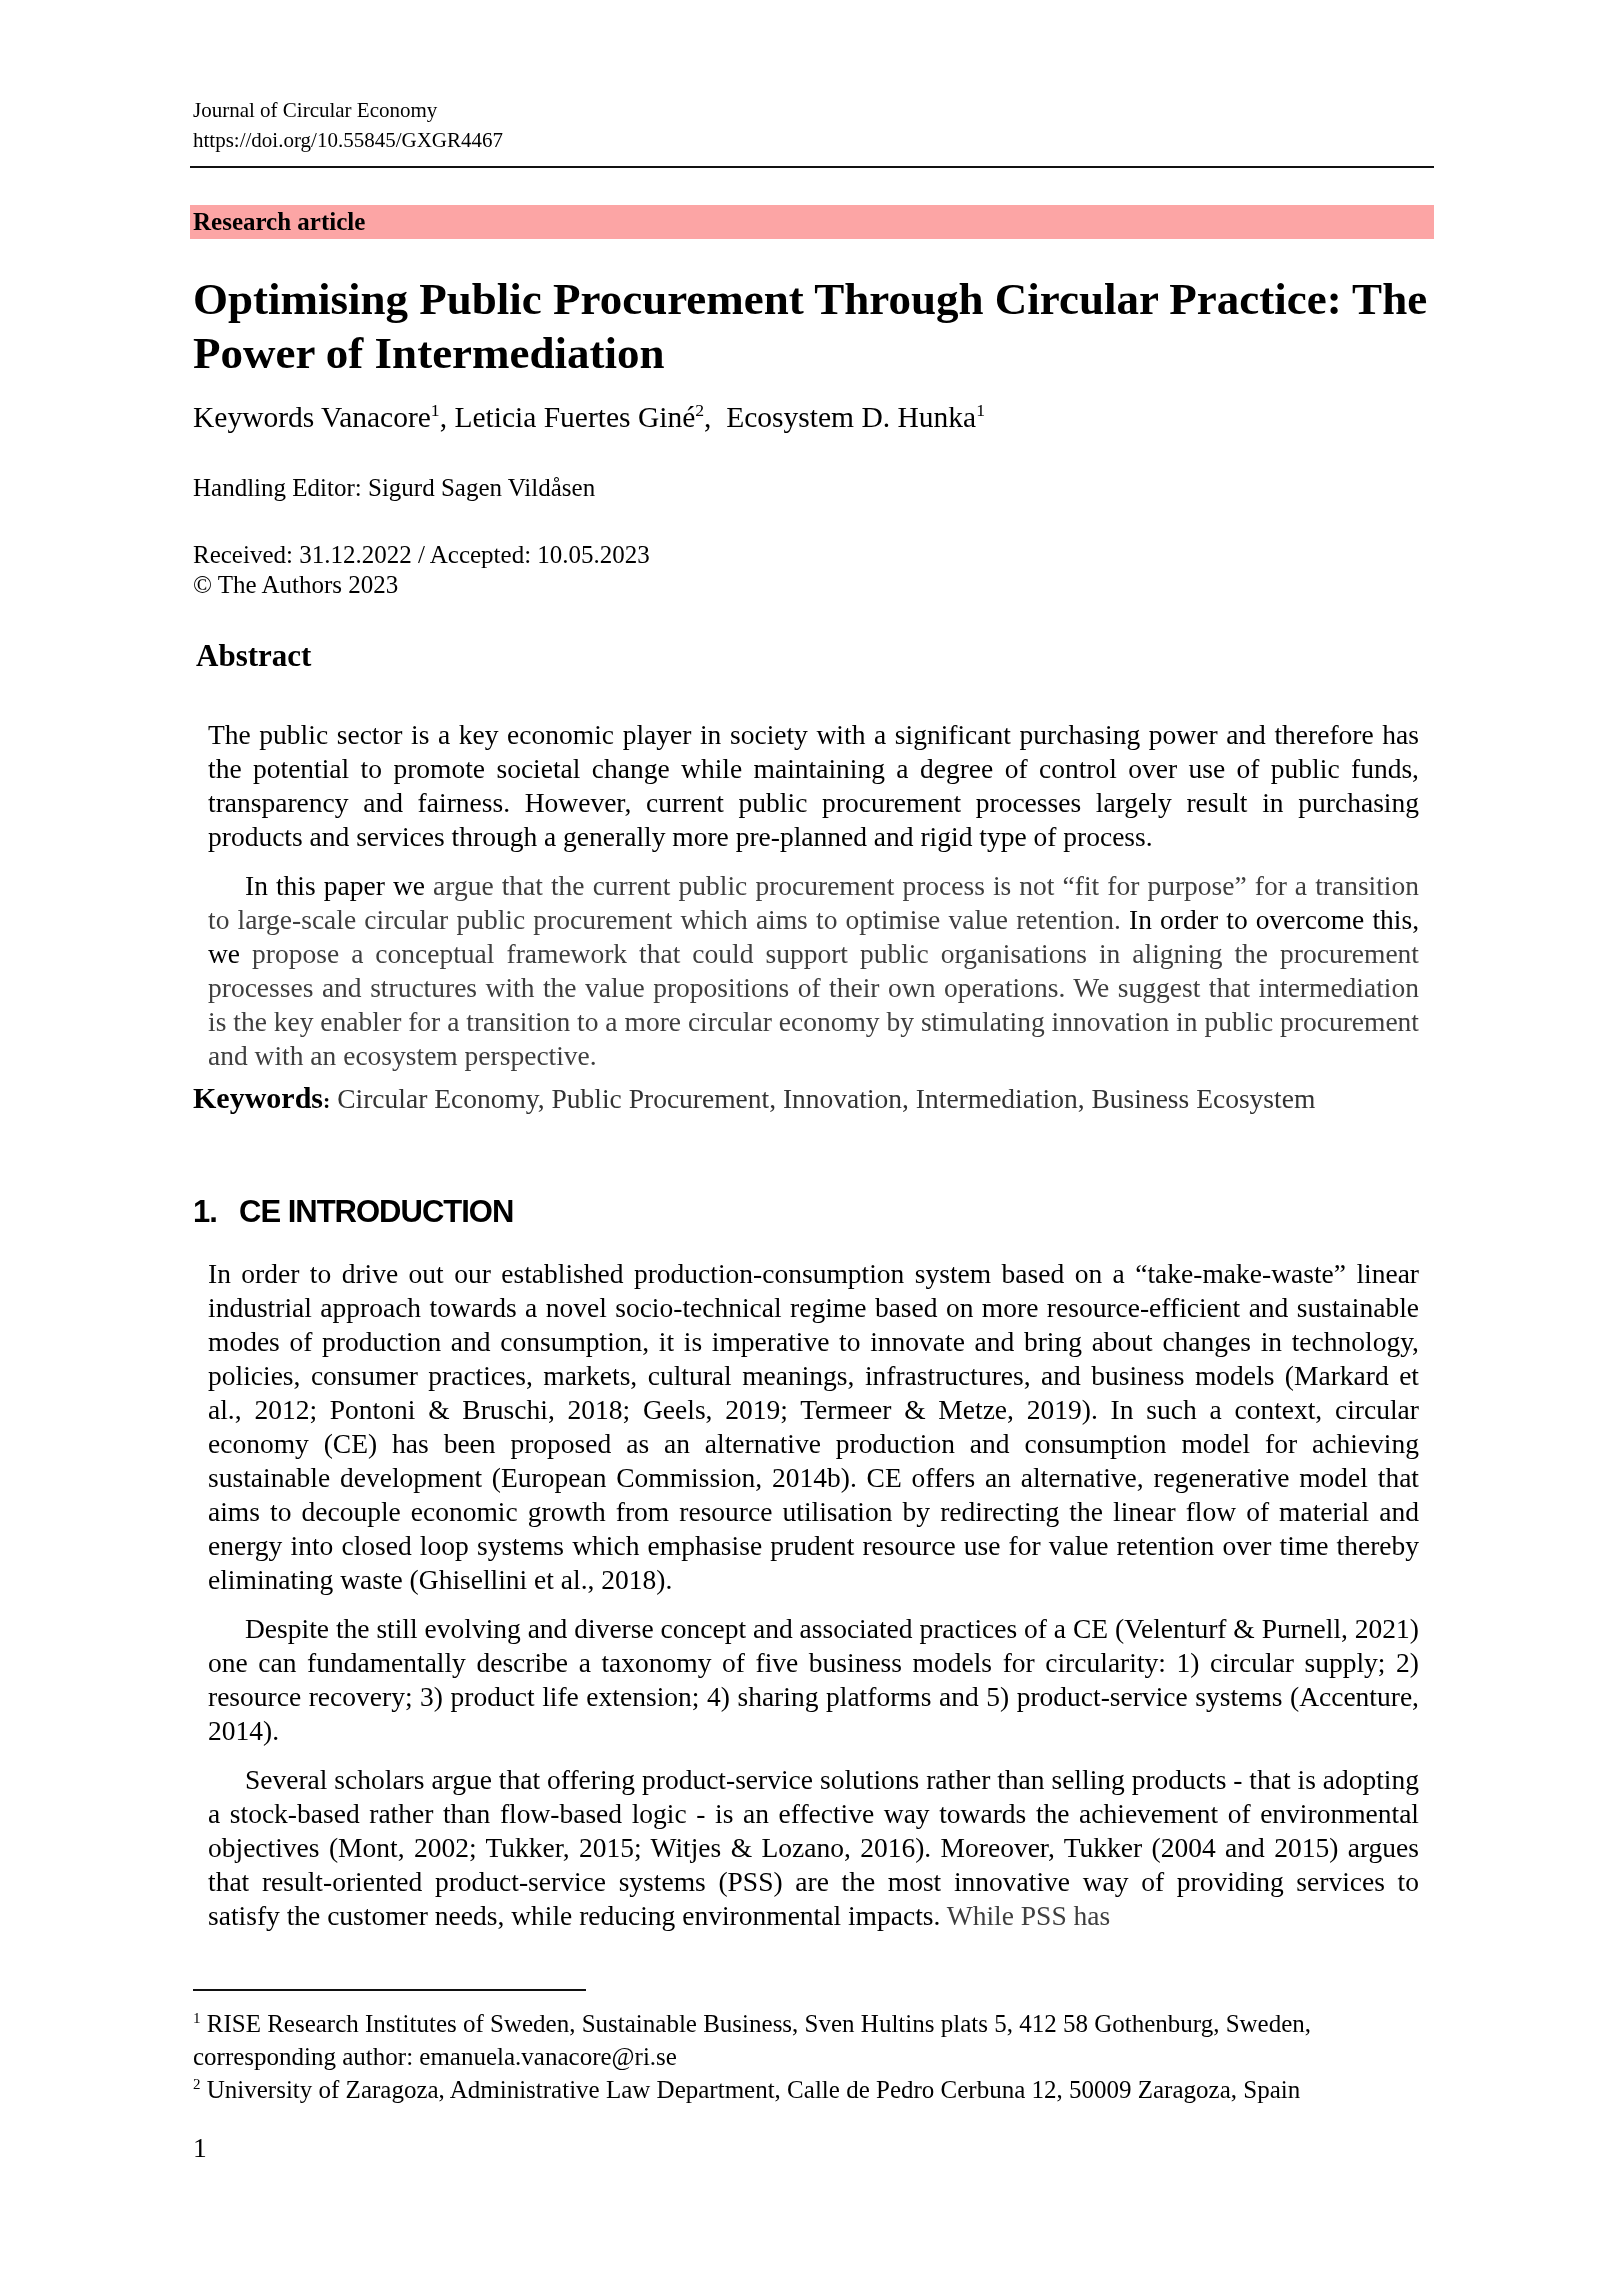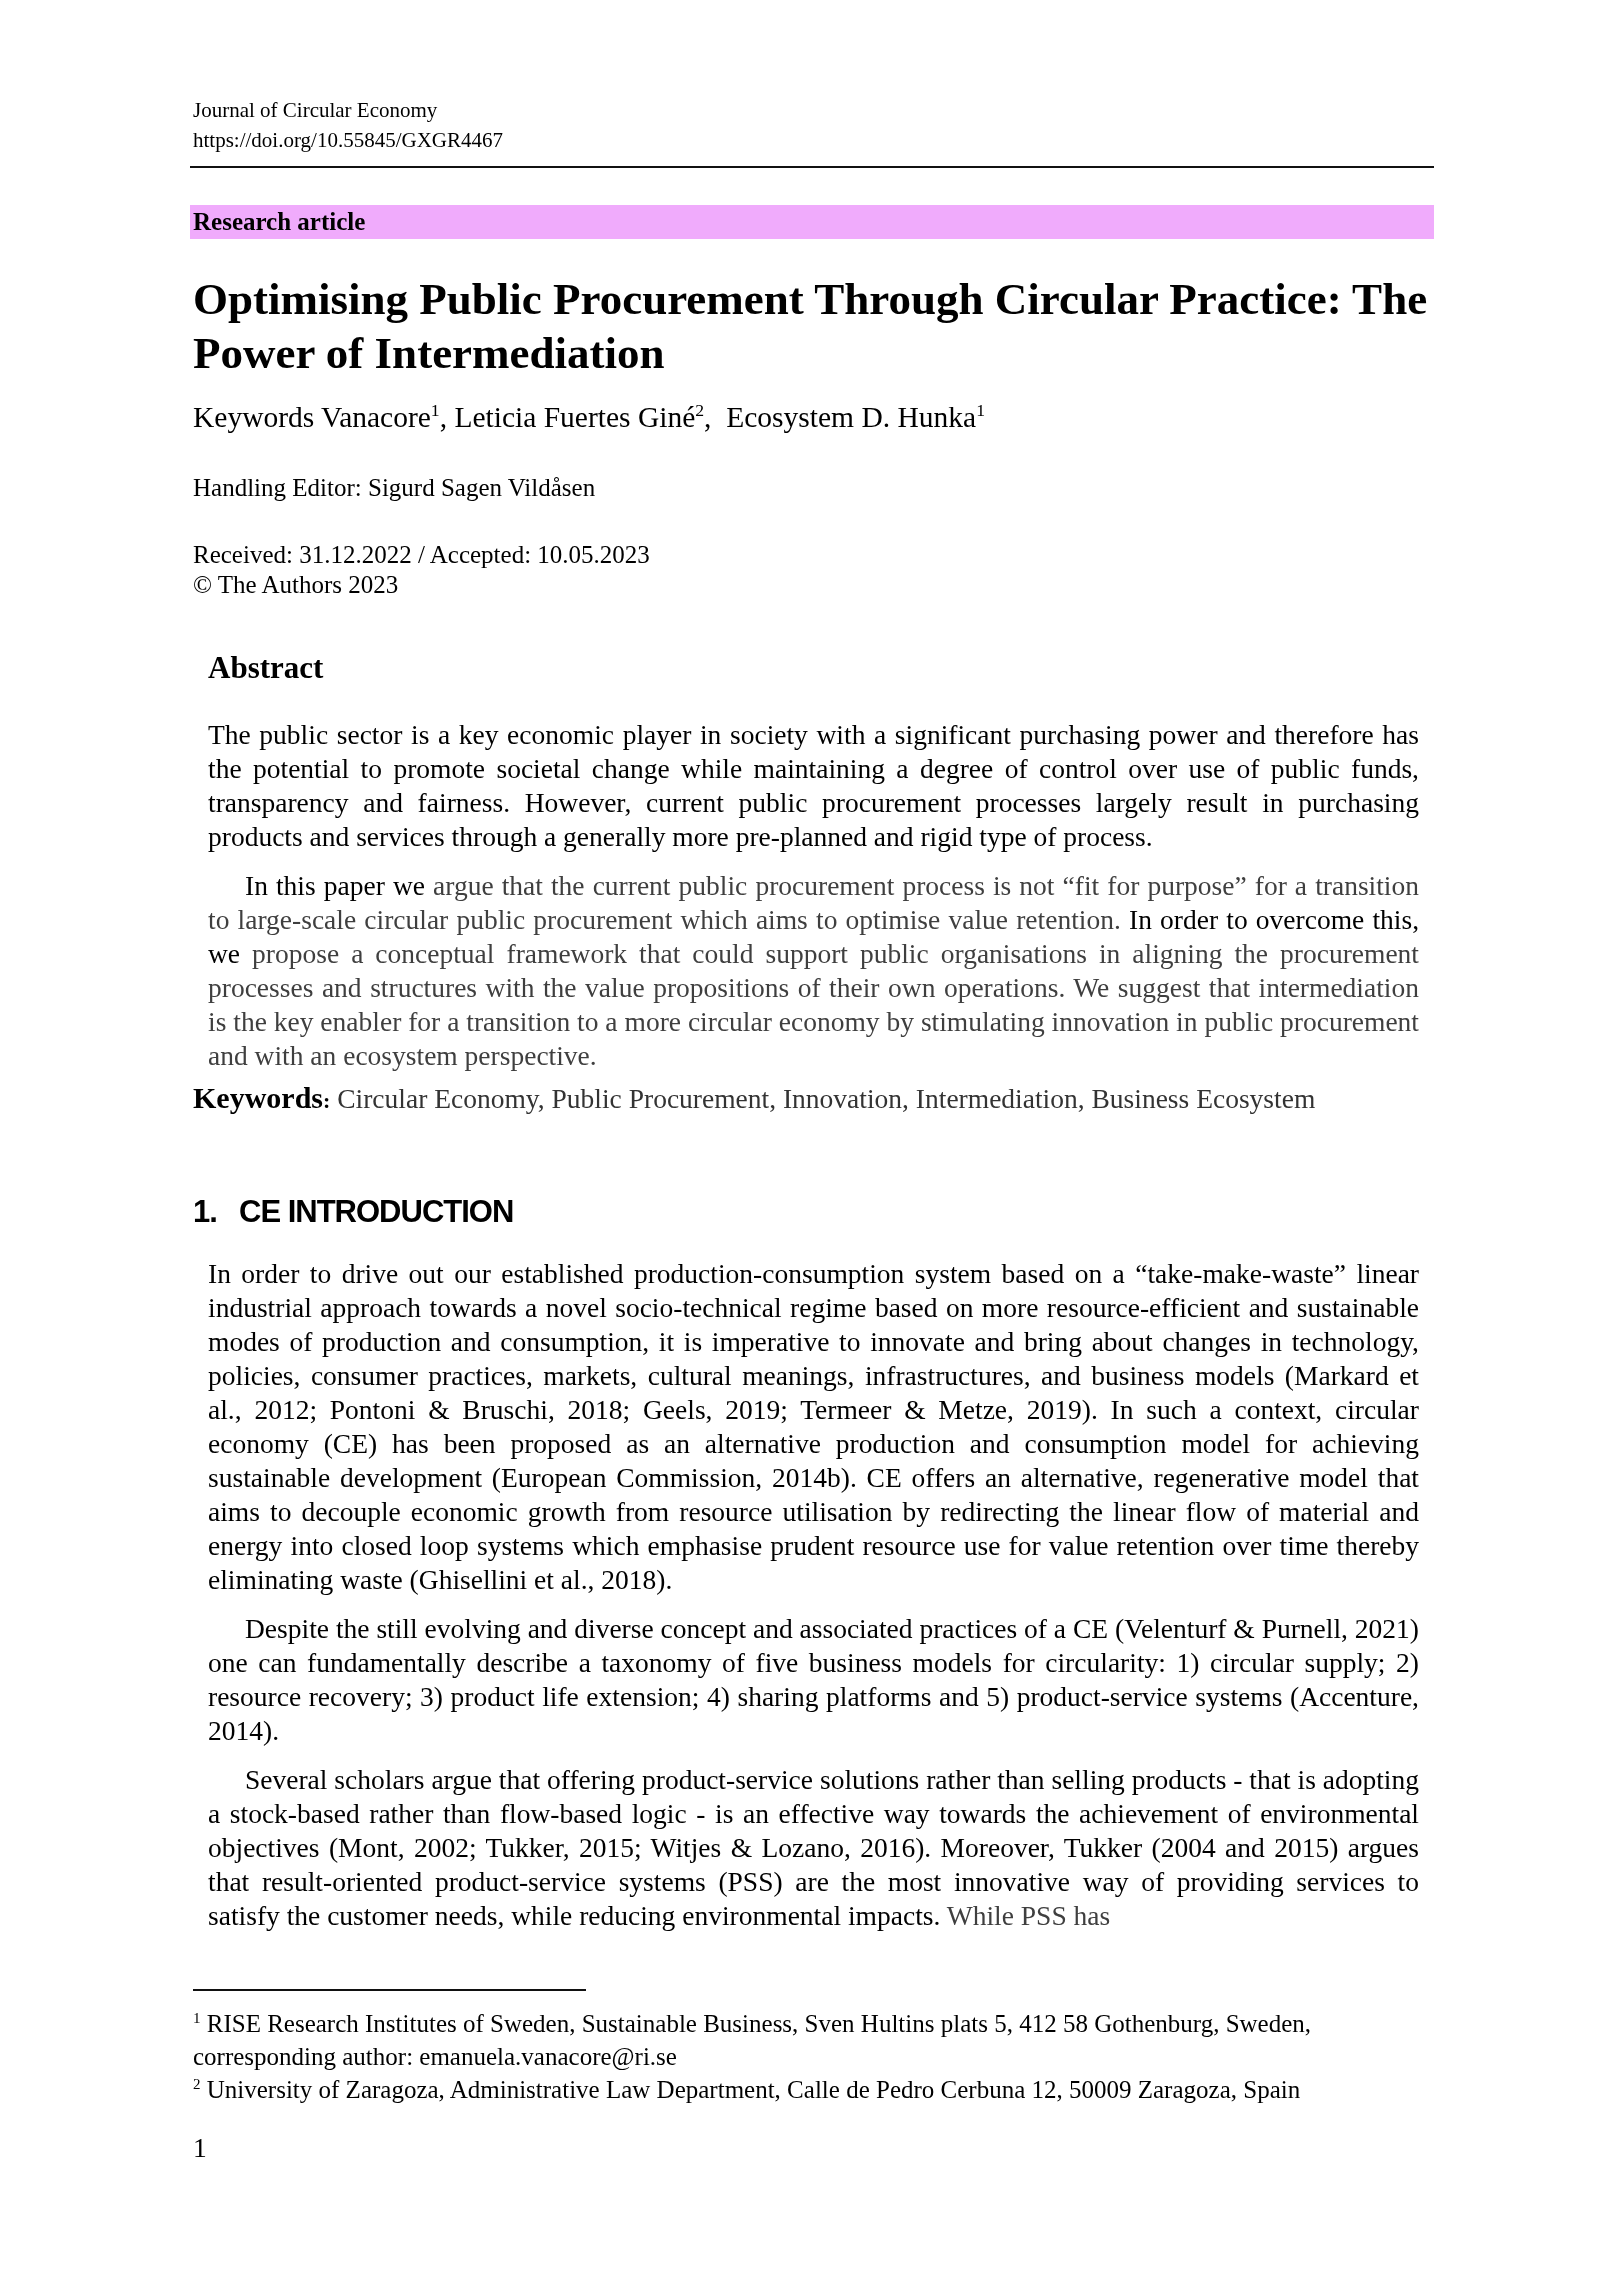--- a/index.html
+++ b/index.html
@@ -2,21 +2,21 @@
 <html style="font-size:10.5px"><head>
 <meta charset="utf-8">
 <style>
   html, body { margin: 0; padding: 0; background: #ffffff; }
   body { width: 1623px; height: 2295px; position: relative; overflow: hidden;
          font-family: "Liberation Serif", serif; color: #000; }
   .page { position: absolute; left: 193px; top: 0; width: 1241px; }
   .hdr { position: absolute; top: 96px; left: 0; font-size: 21px; line-height: 29.5px; }
   .hdr div { white-space: nowrap; }
   .rule { position: absolute; top: 166px; left: -3.3px; width: 1244px; height: 0; border-top: 2px solid #111; }
-  .badge { position: absolute; top: 205px; left: -3.3px; width: 1244px; height: 34px; background: #f0abfc;
+  .badge { position: absolute; top: 205px; left: -3.3px; width: 1244px; height: 34px; background: #fca5a5;
            font-weight: bold; font-size: 25px; line-height: 34px; box-sizing: border-box; padding-left: 3.3px; }
   .title { position: absolute; top: 272px; left: 0; width: 1241px; font-weight: bold; font-size: 45px; line-height: 54px; }
   .authors { position: absolute; top: 399px; left: 0; font-size: 29.5px; line-height: 37px; white-space: nowrap; }
   .authors sup, .fn sup { font-size: 60%; line-height: 0; vertical-align: super; }
   .editor { position: absolute; top: 473px; left: 0; font-size: 25px; line-height: 29.5px; white-space: nowrap; }
   .dates { position: absolute; top: 540px; left: 0; font-size: 25px; line-height: 30px; }
   .dates div { white-space: nowrap; }
   .h-abstract { position: absolute; top: 634px; left: 0; font-weight: bold; font-size: 31px; line-height: 37px; }
   .abstract { position: absolute; top: 703px; left: 0; width: 1241px; font-size: 27.5px; line-height: 34px;
               text-align: justify; }
@@ -56,21 +56,21 @@
     <span>Keywords Vanacore</span><sup>1</sup><span style="white-space:pre">, </span><span>Leticia Fuertes Giné</span><sup>2</sup><span style="white-space:pre">,  </span><span>Ecosystem D. Hunka</span><sup>1</sup>
   </div>
 
   <div class="editor">Handling Editor: Sigurd Sagen Vildåsen</div>
 
   <div class="dates">
     <div>Received: 31.12.2022 / Accepted: 10.05.2023</div>
     <div>© The Authors 2023</div>
   </div>
 
-  <h2 class="h-abstract" style="margin:15px">Abstract</h2>
+  <h2 class="h-abstract" style="margin:3px">Abstract</h2>
 
   <div class="abstract" id="abstract-body">
       <p><span>The public sector is a key economic player in society with a significant purchasing power and therefore has the potential to promote societal change while maintaining a degree of control over use of public funds, transparency and fairness. However, current public procurement processes largely result in purchasing products and services through a generally more pre-planned and rigid type of process.</span></p>
       <p><span>In this paper we </span><span class="grey">argue that the current public procurement process is not “fit for purpose” for a transition to large-scale circular public procurement which aims to optimise value retention. </span><span>In order to overcome this, we </span><span class="grey">propose a conceptual framework that could support public organisations in aligning the procurement processes and structures with the value propositions of their own operations. We suggest that intermediation is the key enabler for a transition to a more circular economy by stimulating innovation in public procurement and with an ecosystem perspective.</span></p>
     </div>
 
   <div class="keywords">
     <span class="kw-label">Keywords</span><span class="kw-colon">:</span><span class="kw-list" style="white-space:pre"> Circular Economy, Public Procurement, Innovation, Intermediation, Business Ecosystem</span>
   </div>
 

